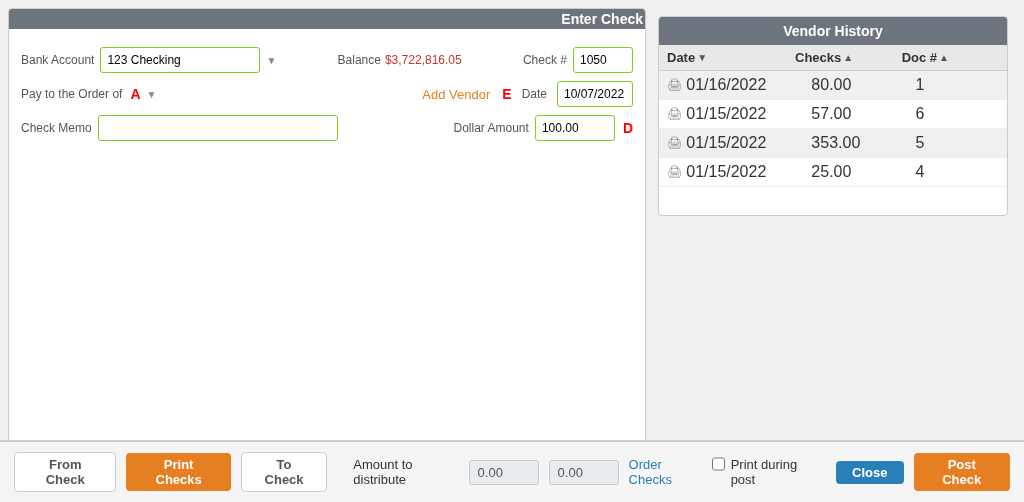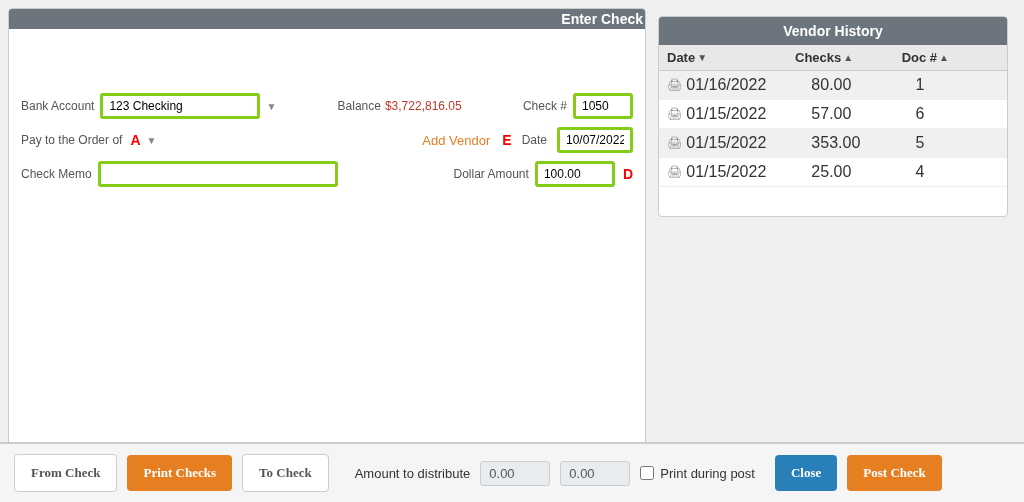--- a/index.html
+++ b/index.html
@@ -17,26 +17,26 @@
     }
     .panel-header {
       background: #6c757d;
       color: #fff;
       text-align: right;
       padding: 2px;
       font-size: 14px;
       font-weight: bold;
       border-radius: 3px 3px 0 0;
     }
-    .panel-body { padding: 18px 12px; margin-top: 46px; }
+    .panel-body { padding: 18px 12px; }
 
     .form-row { display: flex; align-items: center; margin-bottom: 8px; gap: 8px; }
     .form-label { color: #555; font-size: 12px; white-space: nowrap; }
     .form-input {
-      border: 3px solid #84cc16;
+      border: 1px solid #84cc16;
       border-radius: 3px;
       padding: 3px 6px;
       font-size: 12px;
       height: 26px;
     }
     .form-input-highlight {
       background: #fffff0;
       border: 1px solid #ccc;
     }
     .dropdown-arrow {
@@ -97,27 +97,26 @@
       padding: 5px 8px;
       border-bottom: 1px solid #eee;
     }
     .vh-row:nth-child(odd) { background: #f9f9f9; }
     .vh-cell { font-size: 16px; color: #333; }
     .print-icon { color: #888; font-size: 12px; margin-right: 4px; }
 
     
     .vh-scroll { flex: 1; overflow-y: auto; overflow-x: hidden; }
     .bottom-btn {
-      padding: 10px 16px;
+      padding: 4px 16px;
       border-radius: 4px;
       border: none;
       cursor: pointer;
       font-size: 13px;
       font-weight: bold;
-      font-family: Liberation Serif, serif;
     }
     .btn-default {
       background: #fff;
       border: 1px solid #ccc;
       color: #555;
     }
     .btn-orange {
       background: #e67e22;
       color: #fff;
       border: none;
@@ -269,20 +268,21 @@
   </div>
 
   <div class="full-width-bottom">
     <button class="bottom-btn btn-default">From Check</button>
     <button class="bottom-btn btn-orange">Print Checks</button>
     <button class="bottom-btn btn-default">To Check</button>
     <span class="amount-distribute-label">Amount to distribute</span>
     <input class="amount-input" value="0.00" readonly="" style="">
     <input class="amount-input" value="0.00" readonly="" style="">
 
+    <a class="order-checks-link">Order Checks</a>
     <div class="print-during-post">
       <input type="checkbox" class="checkbox-print" style="">
       <span>Print during post</span>
     </div>
     <button class="bottom-btn btn-blue" style="margin-left:10px;">Close</button>
     <button class="bottom-btn btn-orange">Post Check</button>
   </div>
 </div>
 
 </body></html>

